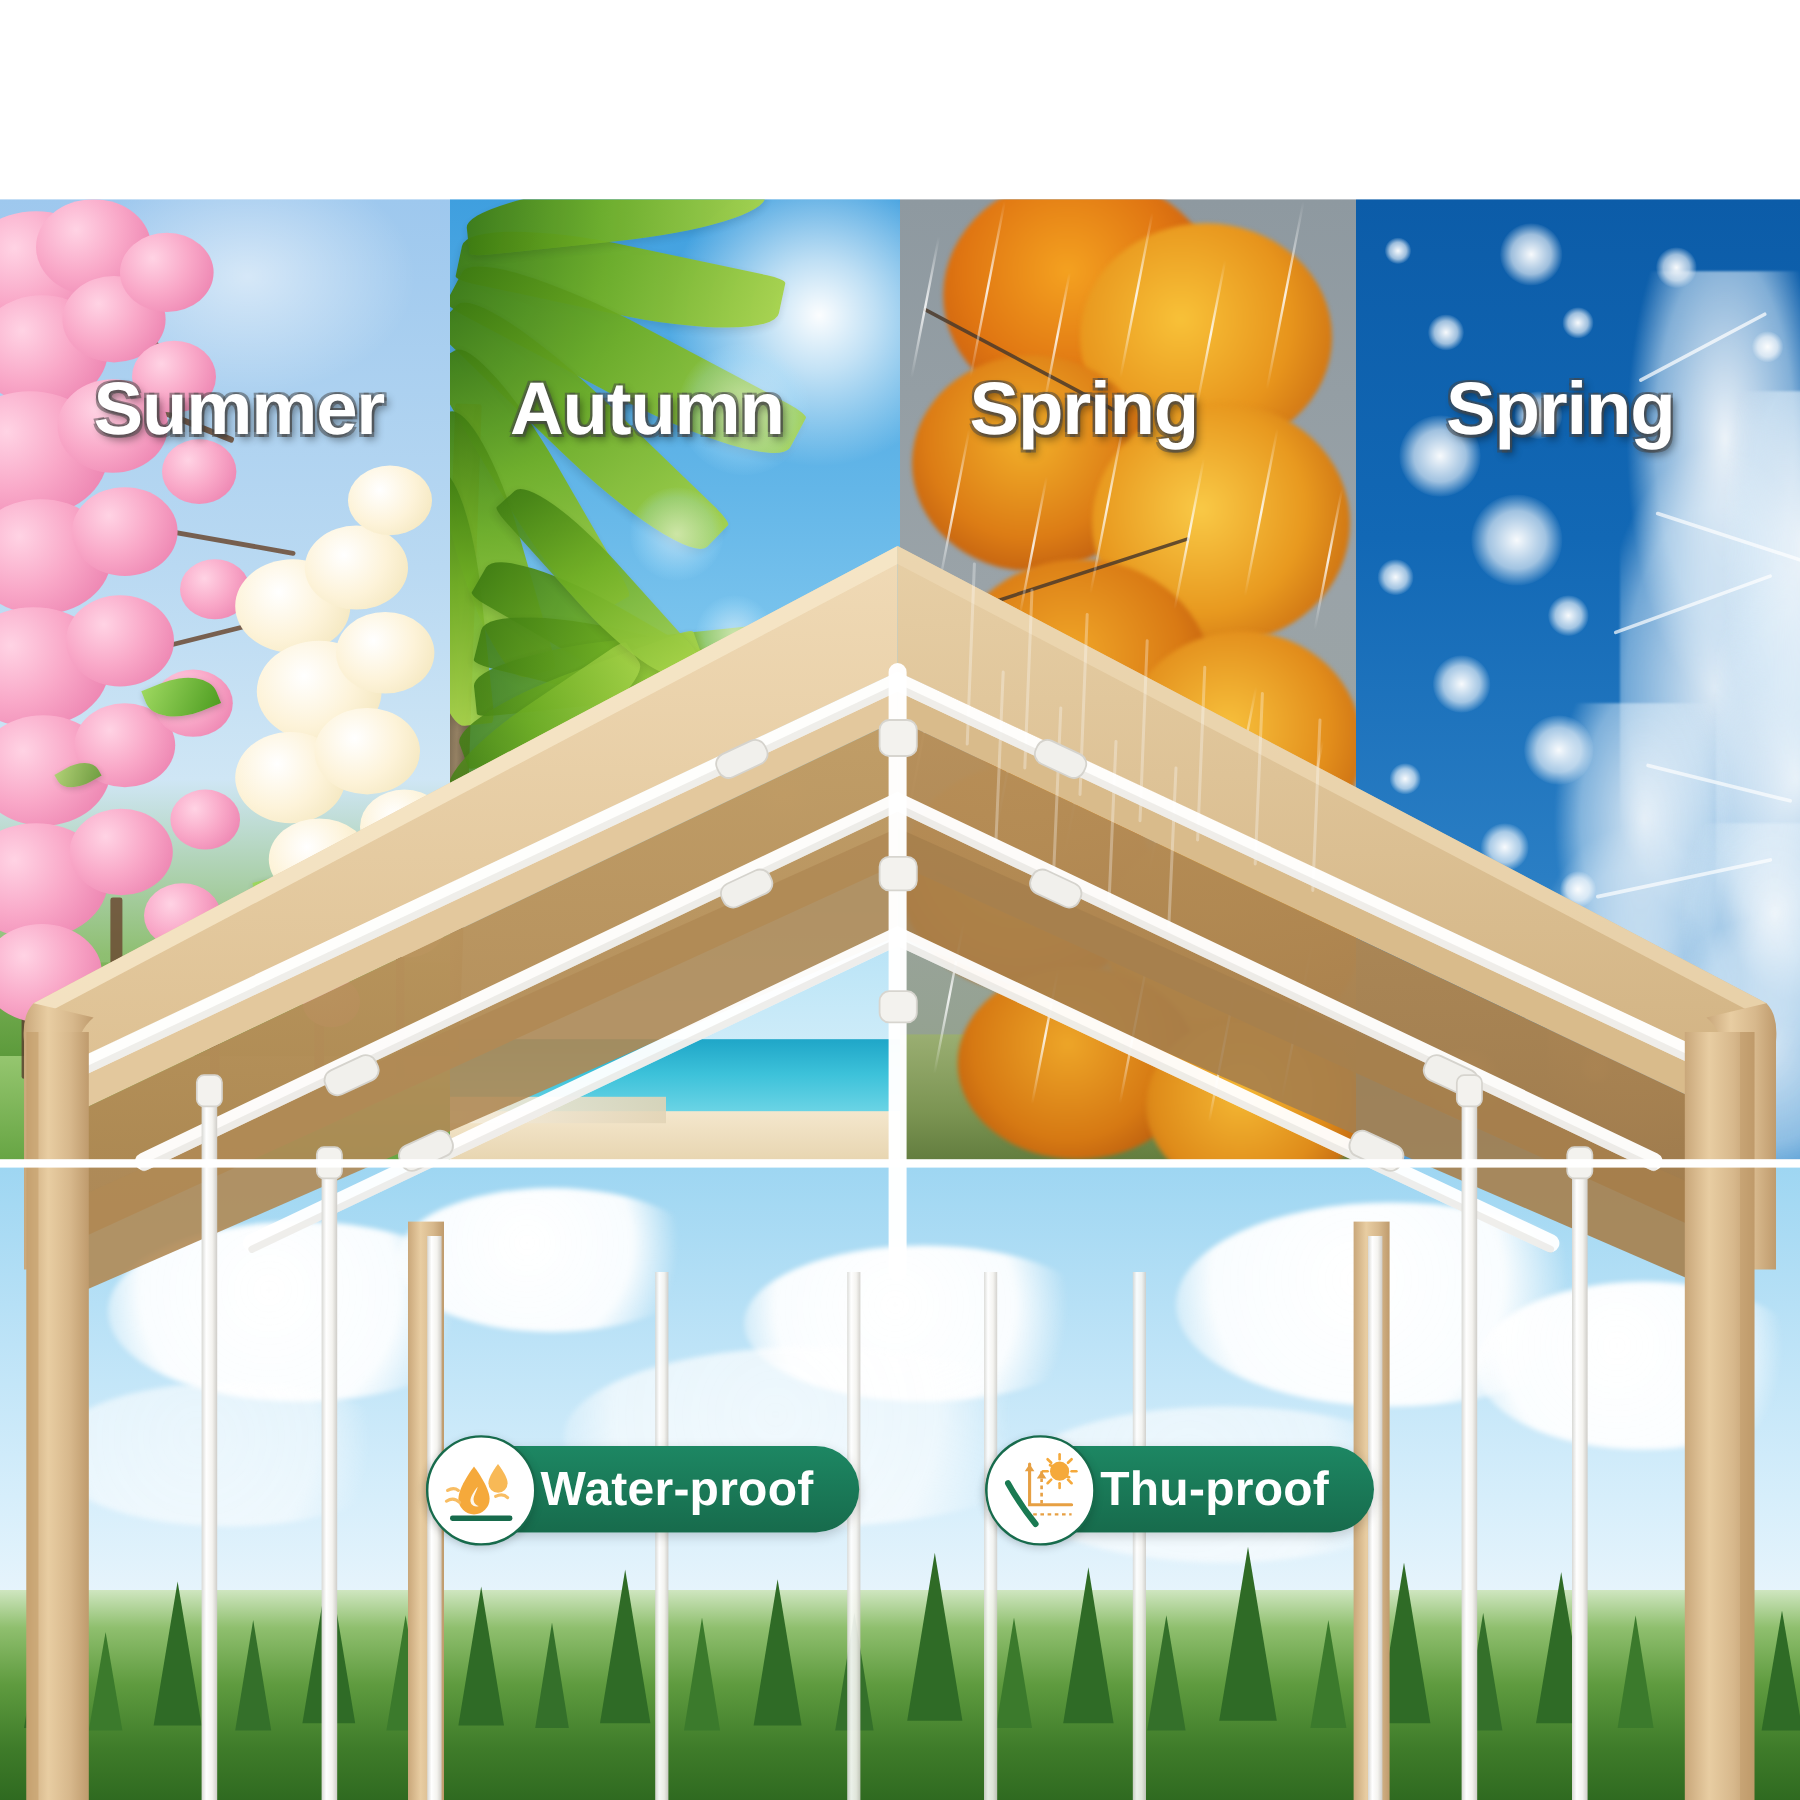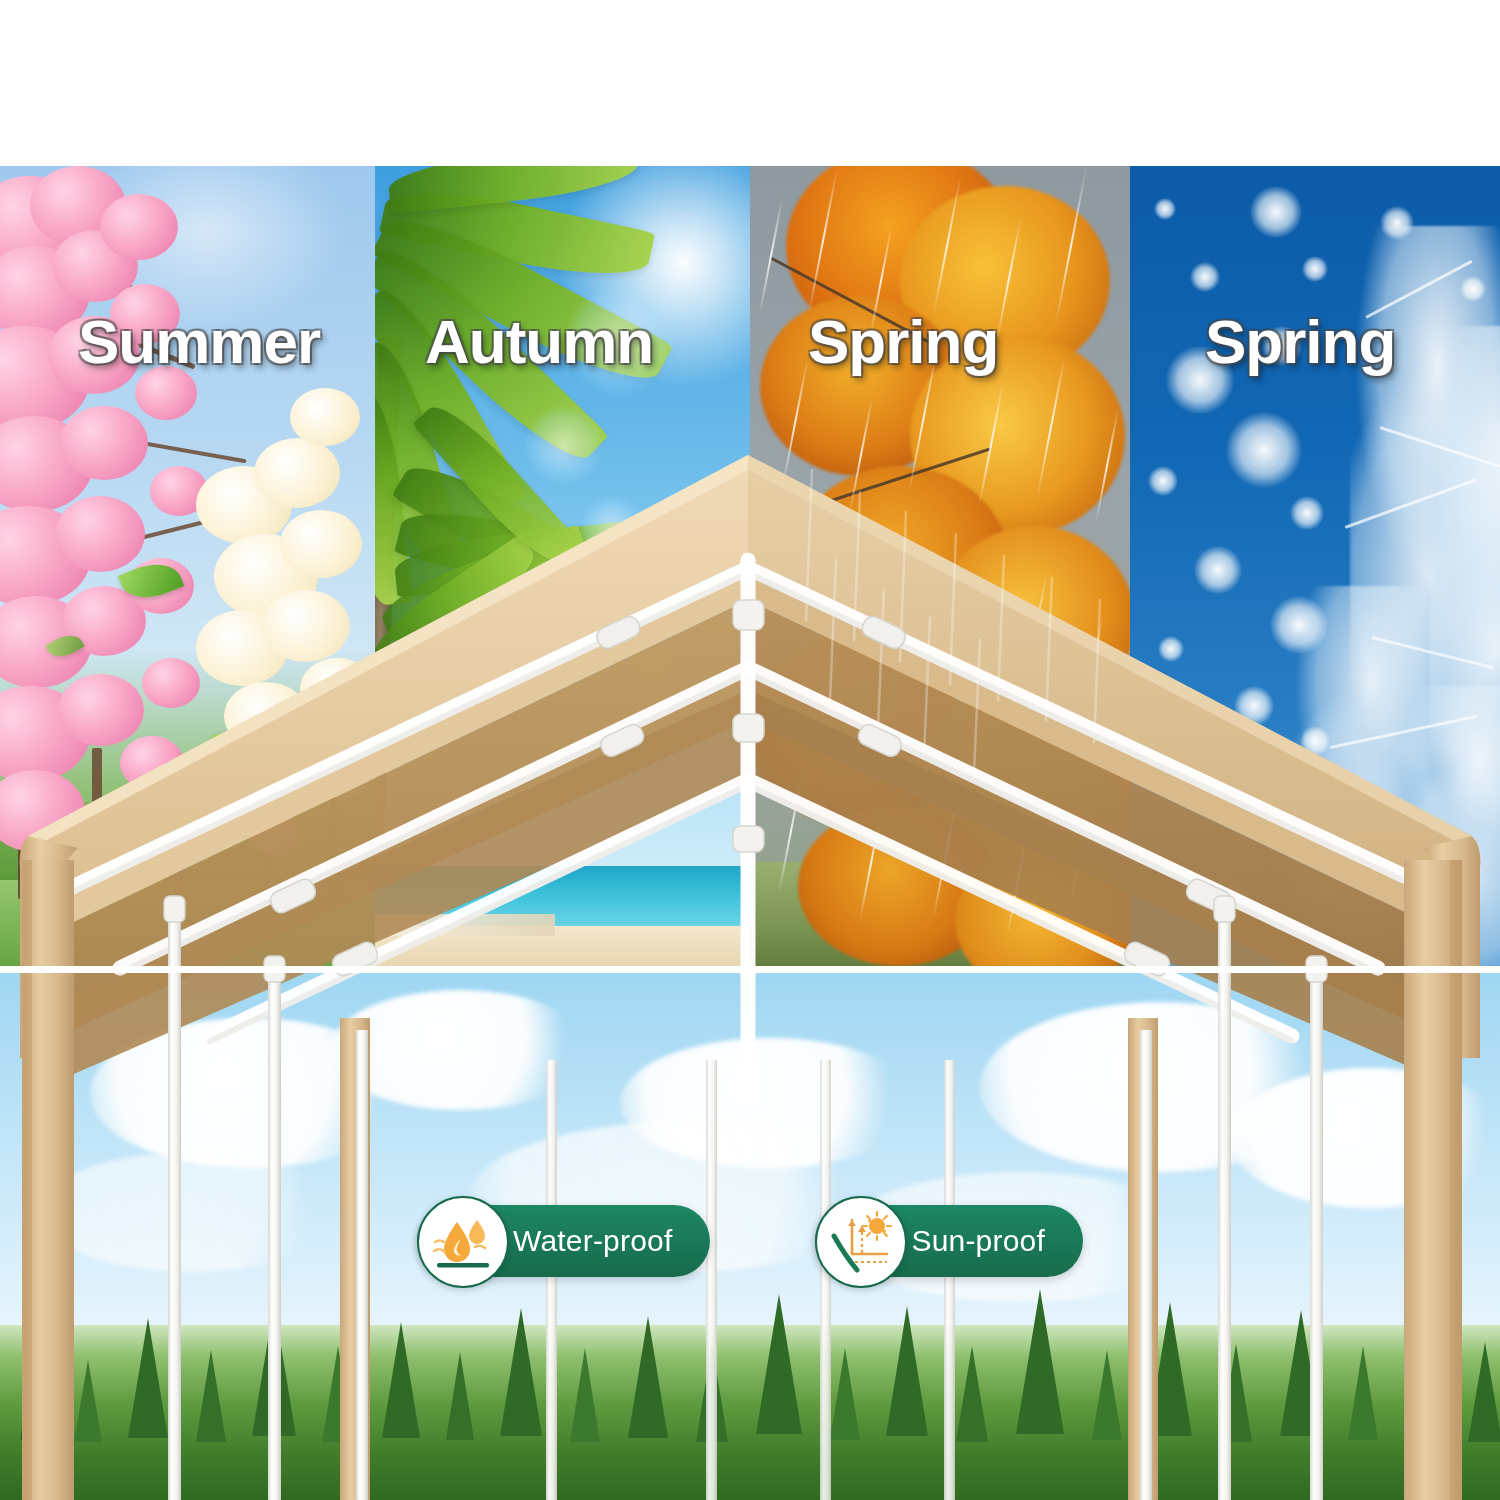--- a/index.html
+++ b/index.html
@@ -232,22 +232,22 @@
     border-radius: 36px;
     background: linear-gradient(#1d8763 0%, #176b4c 100%);
     display: flex;
     align-items: center;
     padding-left: 96px;
     padding-right: 38px;
     box-shadow: 0 3px 10px rgba(0,0,0,.18);
   }
   .badge-label {
     color: #ffffff;
-    font-size: 30px;
-    font-weight: 400;
+    font-size: 40px;
+    font-weight: 700;
     letter-spacing: .2px;
     white-space: nowrap;
   }
   .badge-icon-circle {
     position: absolute;
     left: 0; top: 0;
     width: 92px; height: 92px;
     border-radius: 50%;
     background: #ffffff;
     border: 2.5px solid #176b4c;
@@ -638,21 +638,21 @@
           <path d="M7 45 q6 -4 11 1" stroke="#f8bd63" stroke-width="2.6" fill="none" stroke-linecap="round"></path>
           <path d="M48 41 q6 -3 10 1" stroke="#f8bd63" stroke-width="2.6" fill="none" stroke-linecap="round"></path>
 
           <rect x="10" y="57" width="52" height="4.5" rx="2" fill="#176b4c"></rect>
         </svg>
       </div>
     </div>
 
     <div class="badge">
       <div class="badge-pill">
-        <span class="badge-label">Sun-proof</span>
+        <span class="badge-label">Thu-proof</span>
       </div>
       <div class="badge-icon-circle">
         <svg width="72" height="72" viewBox="0 0 72 72" xmlns="http://www.w3.org/2000/svg">
 
           <circle cx="52" cy="20" r="8" fill="#f5a93b"></circle>
           <g stroke="#f5a93b" stroke-width="2.2" stroke-linecap="round">
             <line x1="52" y1="6" x2="52" y2="10"></line>
             <line x1="52" y1="30" x2="52" y2="34"></line>
             <line x1="38" y1="20" x2="42" y2="20"></line>
             <line x1="62" y1="20" x2="66" y2="20"></line>

